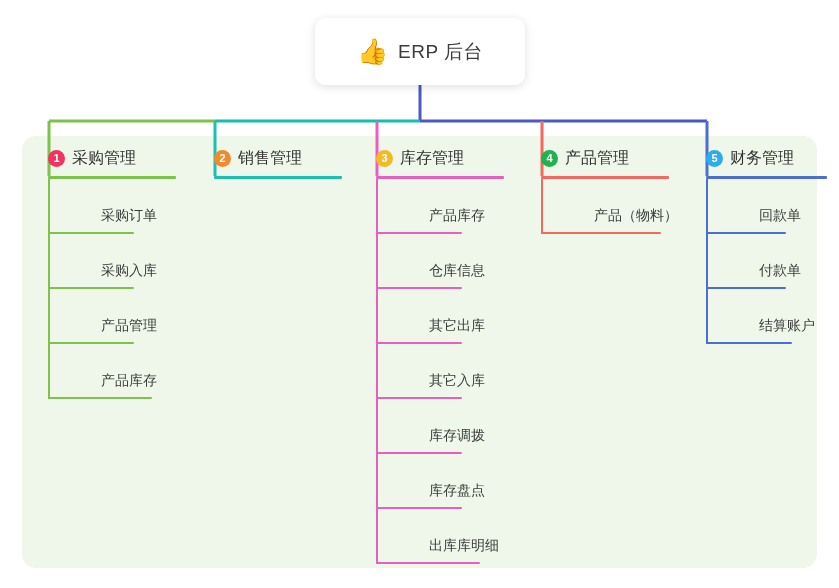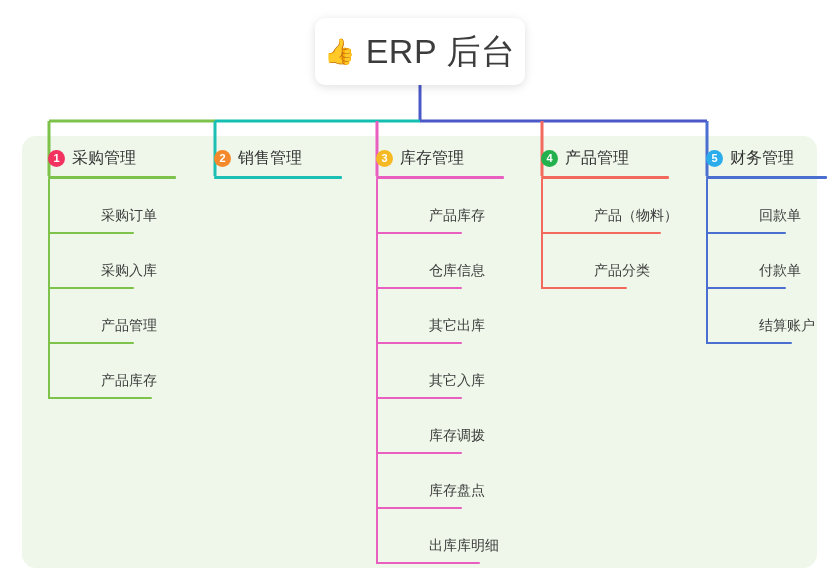--- a/index.html
+++ b/index.html
@@ -33,21 +33,21 @@
     display: flex;
     align-items: center;
     justify-content: center;
     gap: 10px;
   }
   .root-emoji {
     font-size: 25px;
     line-height: 1;
   }
   .root-title {
-    font-size: 34px;
+    font-size: 19px;
     color: #3c3c3c;
     letter-spacing: 0.5px;
     white-space: nowrap;
   }
 
   
   .panel {
     position: absolute;
     left: 22px;
     top: 136px;
@@ -243,25 +243,20 @@
           <span class="badge" style="background: rgb(34, 177, 76);">4</span>
           <span class="col-title">产品管理</span>
         </div>
         <div class="col-rule" style="background: rgb(244, 105, 94); width: 128px; margin-left: 14px;"></div>
         <div class="items">
           <div class="item">
             <div class="item-stem" style="background: rgb(244, 105, 94);"></div>
             <div class="item-label">产品（物料）</div>
             <div class="item-rule" style="background: rgb(244, 105, 94); width: 120px;"></div>
           </div>
-          <div class="item">
-            <div class="item-stem" style="background: rgb(244, 105, 94);"></div>
-            <div class="item-label">产品分类</div>
-            <div class="item-rule" style="background: rgb(244, 105, 94); width: 86px;"></div>
-          </div>
         </div>
       </div>
       <div class="column" style="left: 692px; width: 160px;">
         <div class="col-head">
           <span class="badge" style="background: rgb(43, 173, 236);">5</span>
           <span class="col-title">财务管理</span>
         </div>
         <div class="col-rule" style="background: rgb(74, 111, 208); width: 121px; margin-left: 14px;"></div>
         <div class="items">
           <div class="item">

